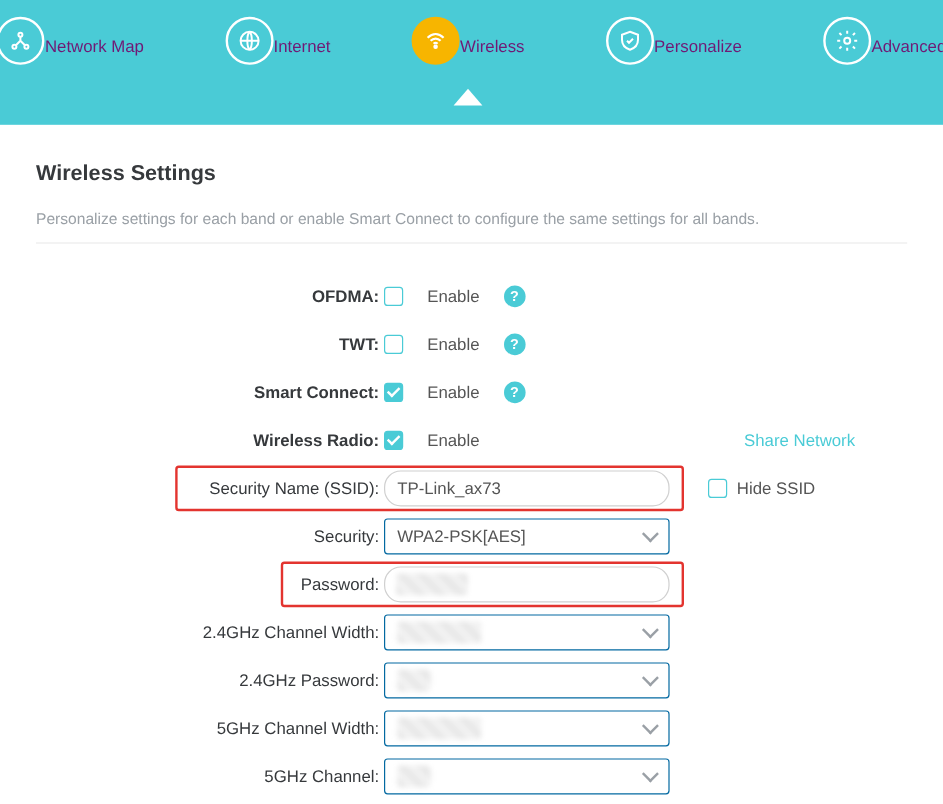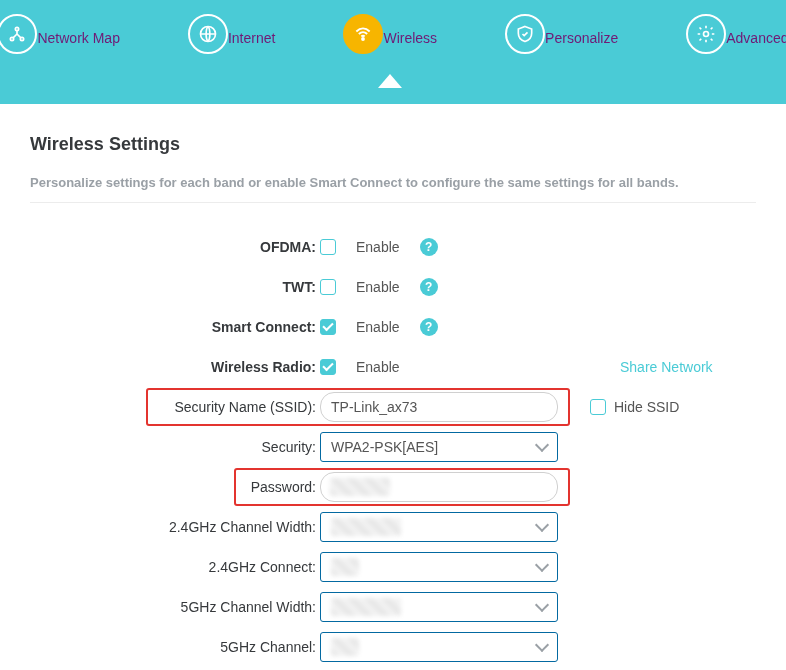--- a/index.html
+++ b/index.html
@@ -72,21 +72,20 @@
     font-size: 18px;
     font-weight: bold;
     color: #36393c;
     margin-bottom: 20px;
   }
   .section-desc {
     font-size: 13px;
     color: #9aa0a6;
     padding-bottom: 12px;
     border-bottom: 1px solid #ececec;
-    font-weight: bold;
   }
 
   .form {
     margin-top: 24px;
   }
   .row {
     display: flex;
     align-items: center;
     height: 40px;
     position: relative;
@@ -340,21 +339,21 @@
     <div class="row">
       <div class="label">2.4GHz Channel Width:</div>
       <div class="controls">
         <div class="select">
           <span class="blurred" style="width:70px;position:static;"></span>
         </div>
       </div>
     </div>
 
     <div class="row">
-      <div class="label">2.4GHz Connect:</div>
+      <div class="label">2.4GHz Password:</div>
       <div class="controls">
         <div class="select">
           <span class="blurred" style="width:28px;position:static;"></span>
         </div>
       </div>
     </div>
 
     <div class="row">
       <div class="label">5GHz Channel Width:</div>
       <div class="controls">

